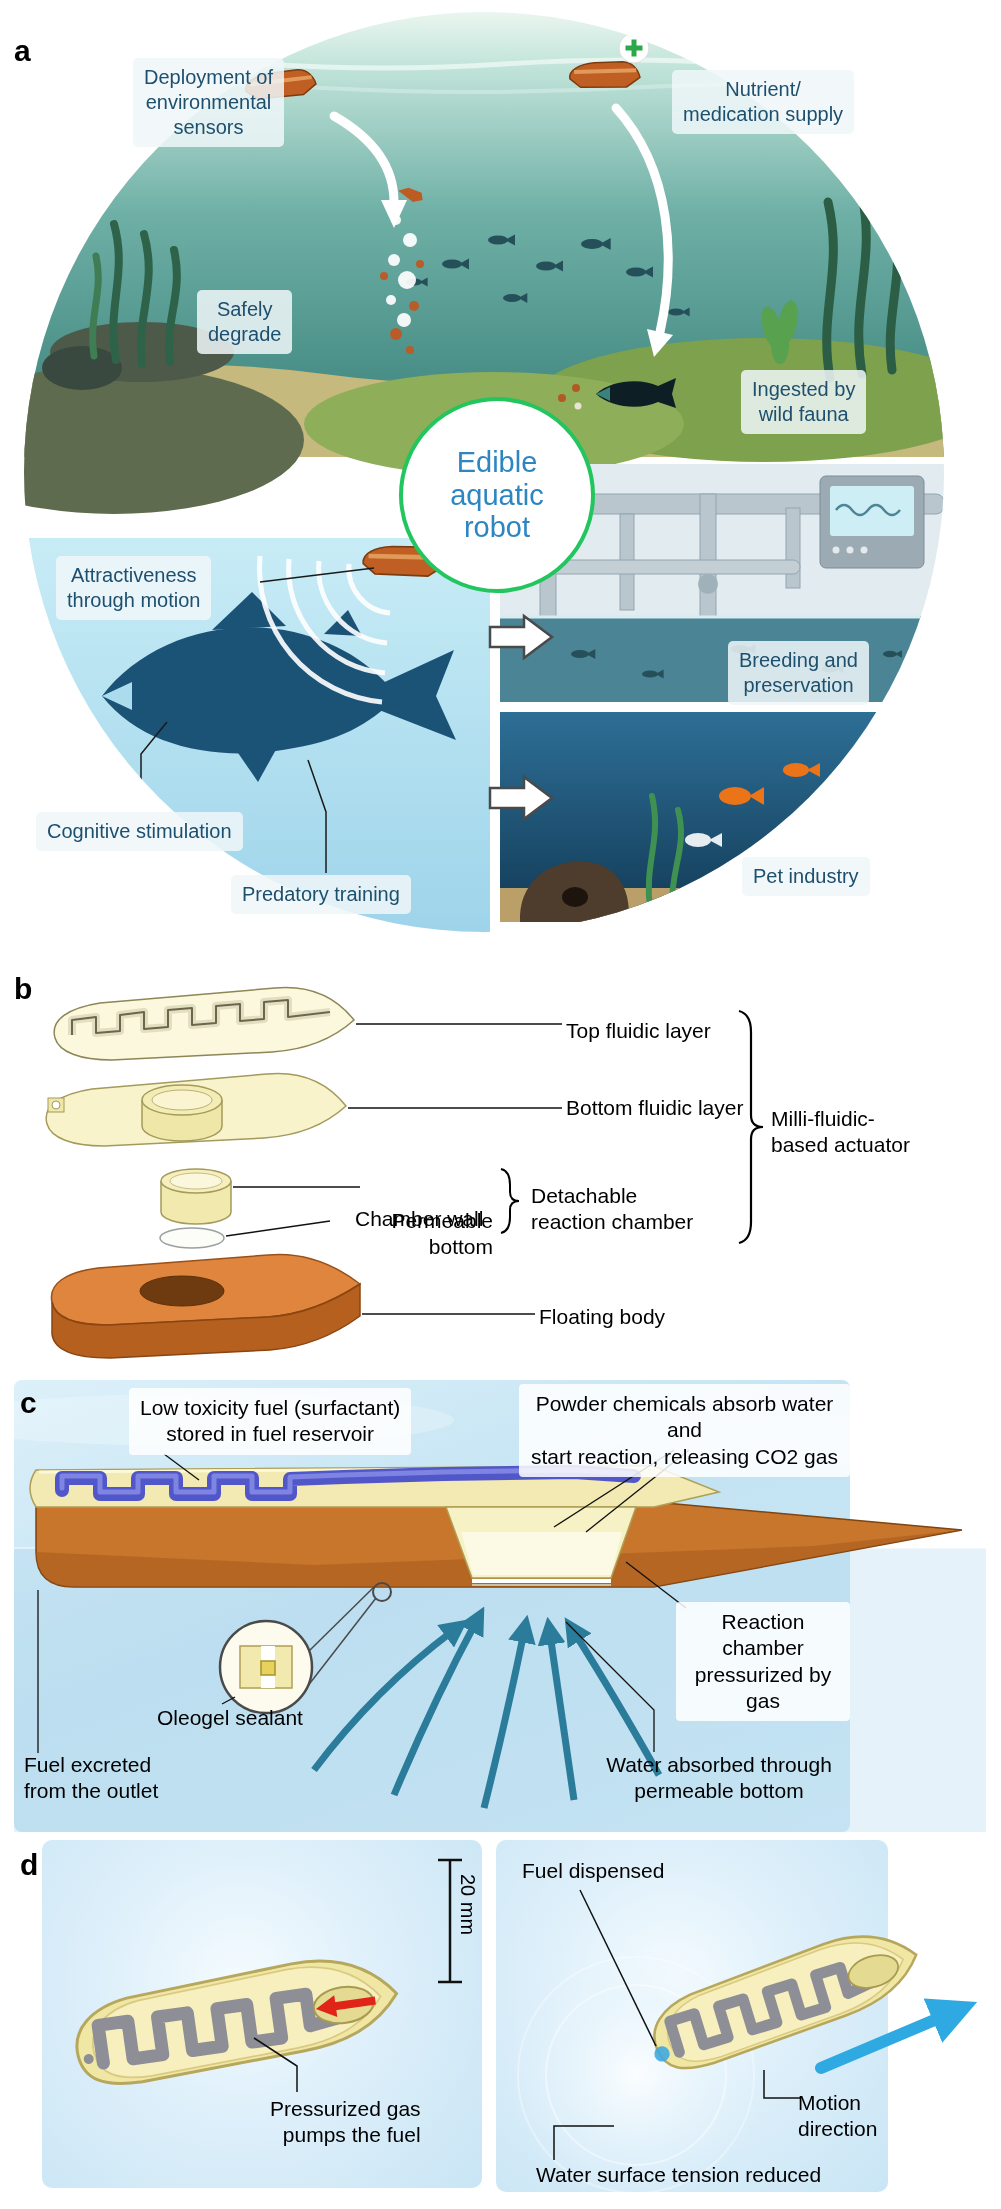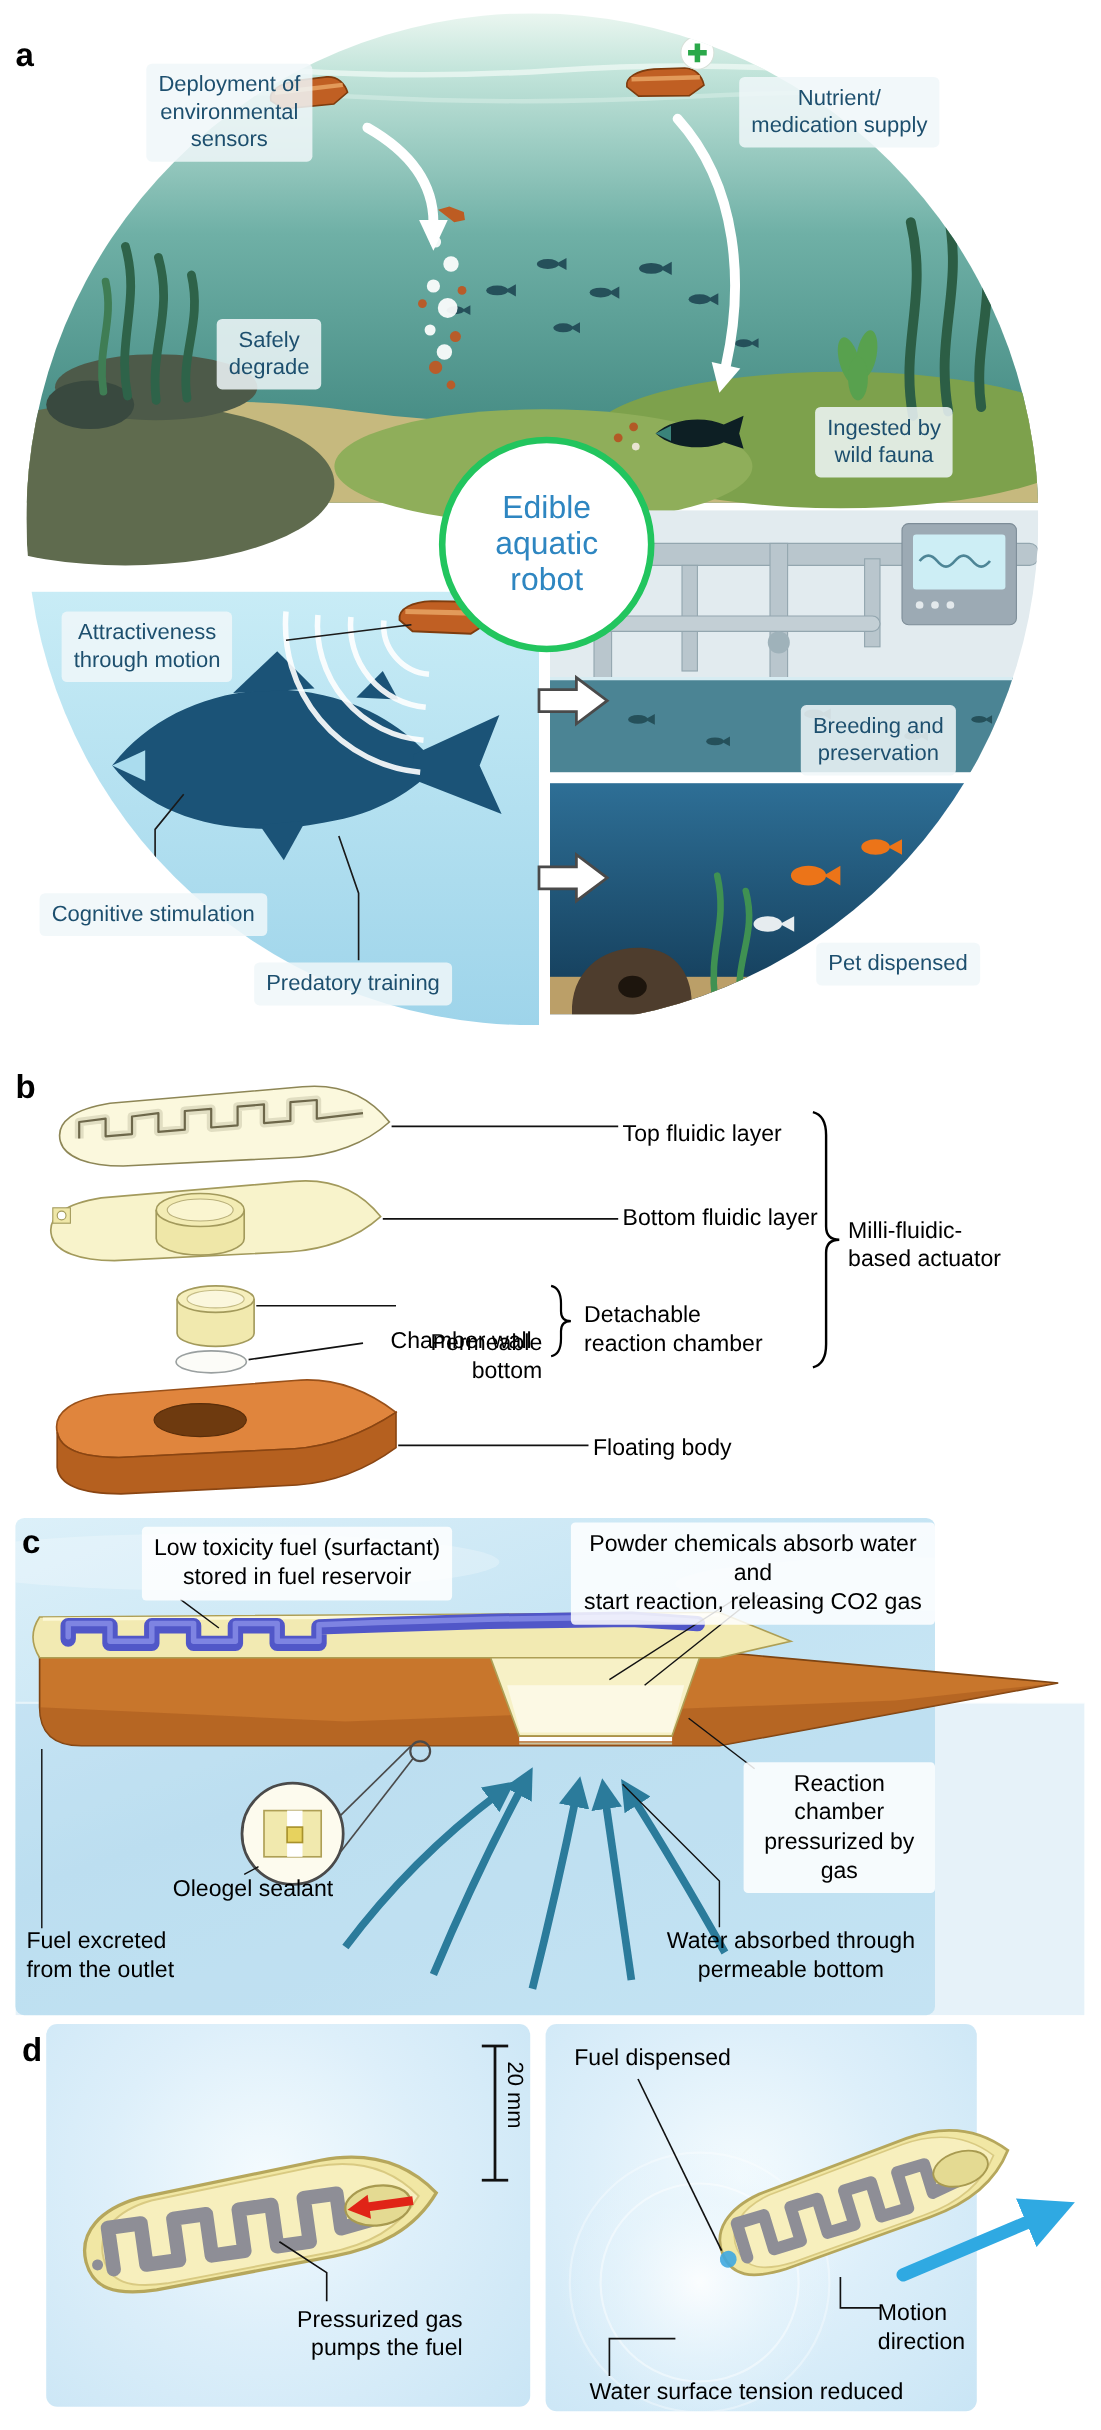--- a/index.html
+++ b/index.html
@@ -8,21 +8,21 @@
   .panel-letter{position:absolute;font-weight:bold;font-size:30px;color:#000;z-index:9;}
   .lbl{position:absolute;white-space:pre-line;}
   .lbl-a{font-size:20px;line-height:1.25;color:#1d4f6e;background:rgba(240,247,249,0.85);
          padding:7px 11px;border-radius:5px;text-align:center;z-index:6;}
   .lbl-b{font-size:21px;line-height:1.22;color:#000;z-index:6;}
   .lbl-c{font-size:21px;line-height:1.25;color:#000;z-index:6;}
   .boxed{background:rgba(255,255,255,0.85);padding:7px 11px;border-radius:4px;text-align:center;}
   .circle-clip{position:absolute;left:24px;top:12px;width:920px;height:920px;border-radius:50%;
                overflow:hidden;background:#fff;z-index:1;}
   .center-circle{position:absolute;left:399px;top:397px;width:196px;height:196px;border-radius:50%;
-                 background:#fff;border:6px solid #22c55e;box-sizing:border-box;display:flex;
+                 background:#fff;border:4px solid #22c55e;box-sizing:border-box;display:flex;
                  align-items:center;justify-content:center;text-align:center;color:#2e86c1;
                  font-size:29px;line-height:1.12;white-space:pre-line;z-index:5;}
   .panel-c{position:absolute;left:14px;top:1380px;width:836px;height:452px;border-radius:8px;
            background:linear-gradient(160deg,#dcf0f9 0%,#c3e3f3 45%,#cfeaf6 100%);}
   .block-d{position:absolute;border-radius:10px;
            background:radial-gradient(circle at 45% 40%, #f4fbfe 0%, #ddeffa 45%, #c9e5f5 100%);}
   .block-d-left{left:42px;top:1840px;width:440px;height:348px;}
   .block-d-right{left:496px;top:1840px;width:392px;height:352px;}
   .scale-text{position:absolute;writing-mode:vertical-rl;font-size:20px;color:#000;z-index:6;}
   svg{display:block;}
@@ -265,21 +265,21 @@
   <div class="lbl lbl-a" style="left:197px;top:290px;">Safely
 degrade</div>
   <div class="lbl lbl-a" style="left:741px;top:370px;">Ingested by
 wild fauna</div>
   <div class="lbl lbl-a" style="left:56px;top:556px;">Attractiveness
 through motion</div>
   <div class="lbl lbl-a" style="left:36px;top:812px;">Cognitive stimulation</div>
   <div class="lbl lbl-a" style="left:231px;top:875px;">Predatory training</div>
   <div class="lbl lbl-a" style="left:728px;top:641px;">Breeding and
 preservation</div>
-  <div class="lbl lbl-a" style="left:742px;top:857px;">Pet dispensed</div>
+  <div class="lbl lbl-a" style="left:742px;top:857px;">Pet industry</div>
 
   <div class="panel-letter" style="left:14px;top:972px;">b</div>
 
   <svg style="position:absolute;left:30px;top:980px;" width="950" height="400" viewBox="0 0 950 400">
     <defs>
       <path id="boatB" d="M25,58 C20,40 38,28 70,23 L245,8 C278,5 305,16 324,40 C302,60 272,70 242,72 L82,80 C50,80 29,72 25,58 Z"></path>
     </defs>
 
     <g>
       <use href="#boatB" fill="#fbf7da" fill-opacity="0.92" stroke="#8d8656" stroke-width="1.5"></use>

